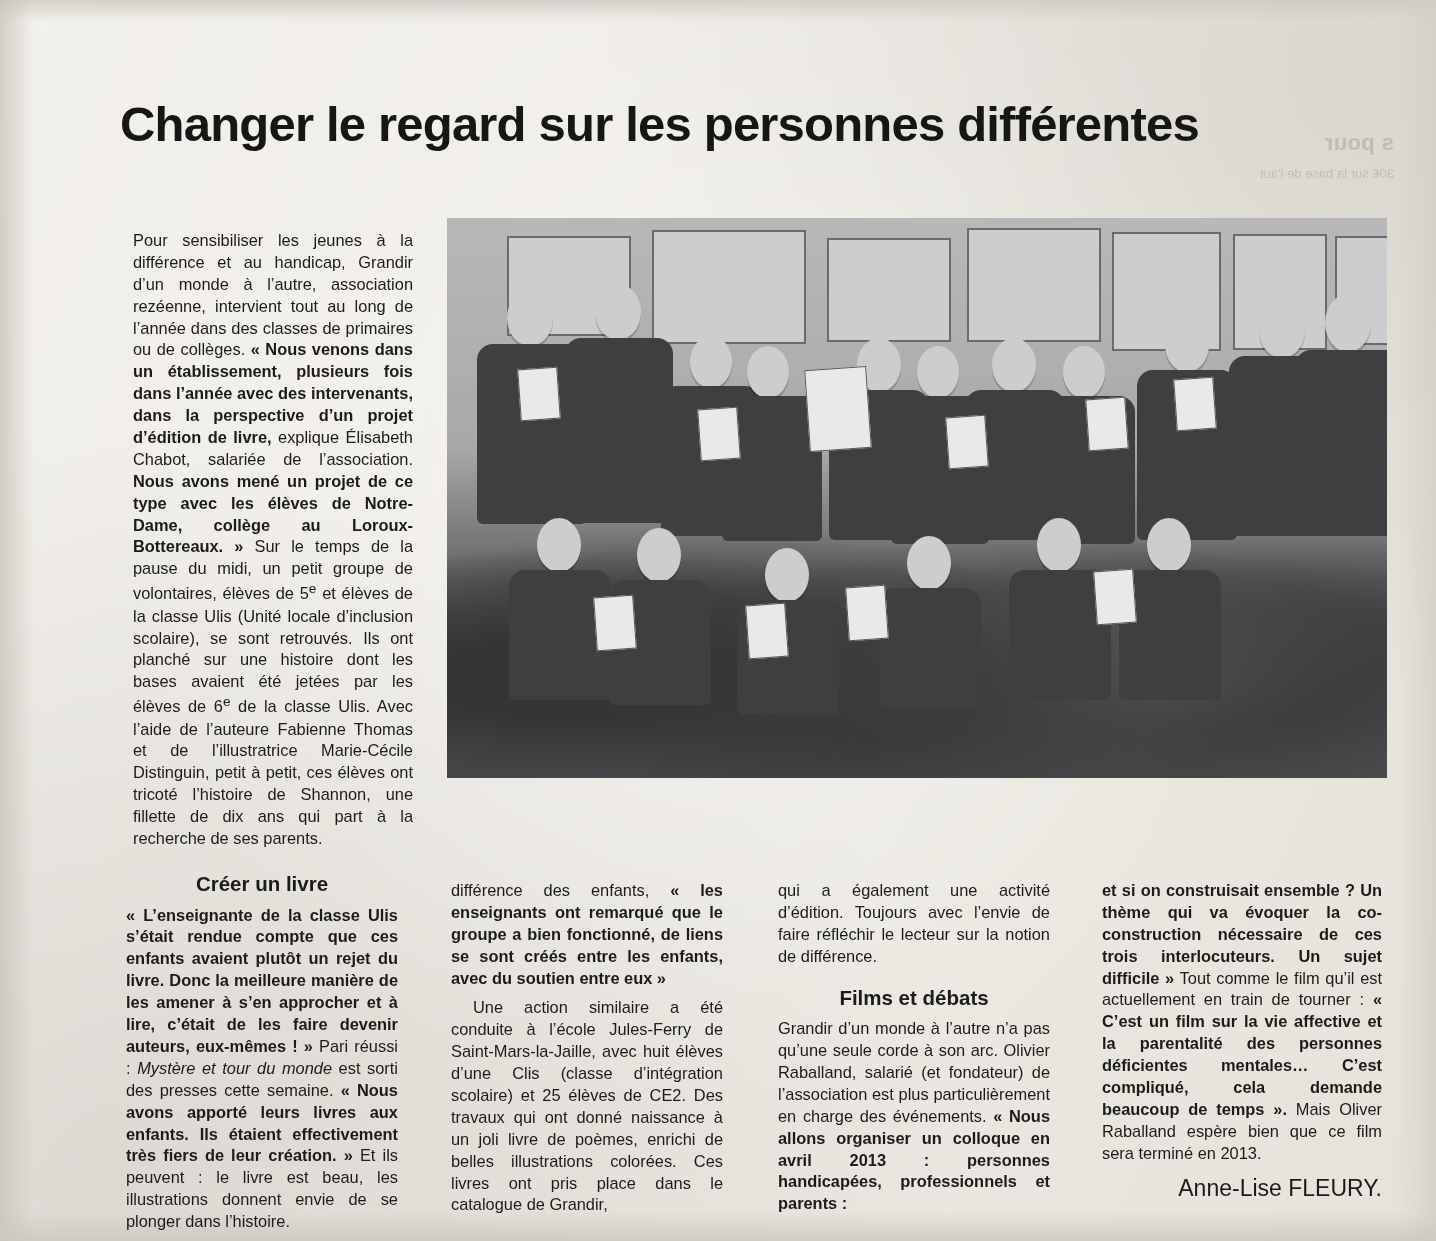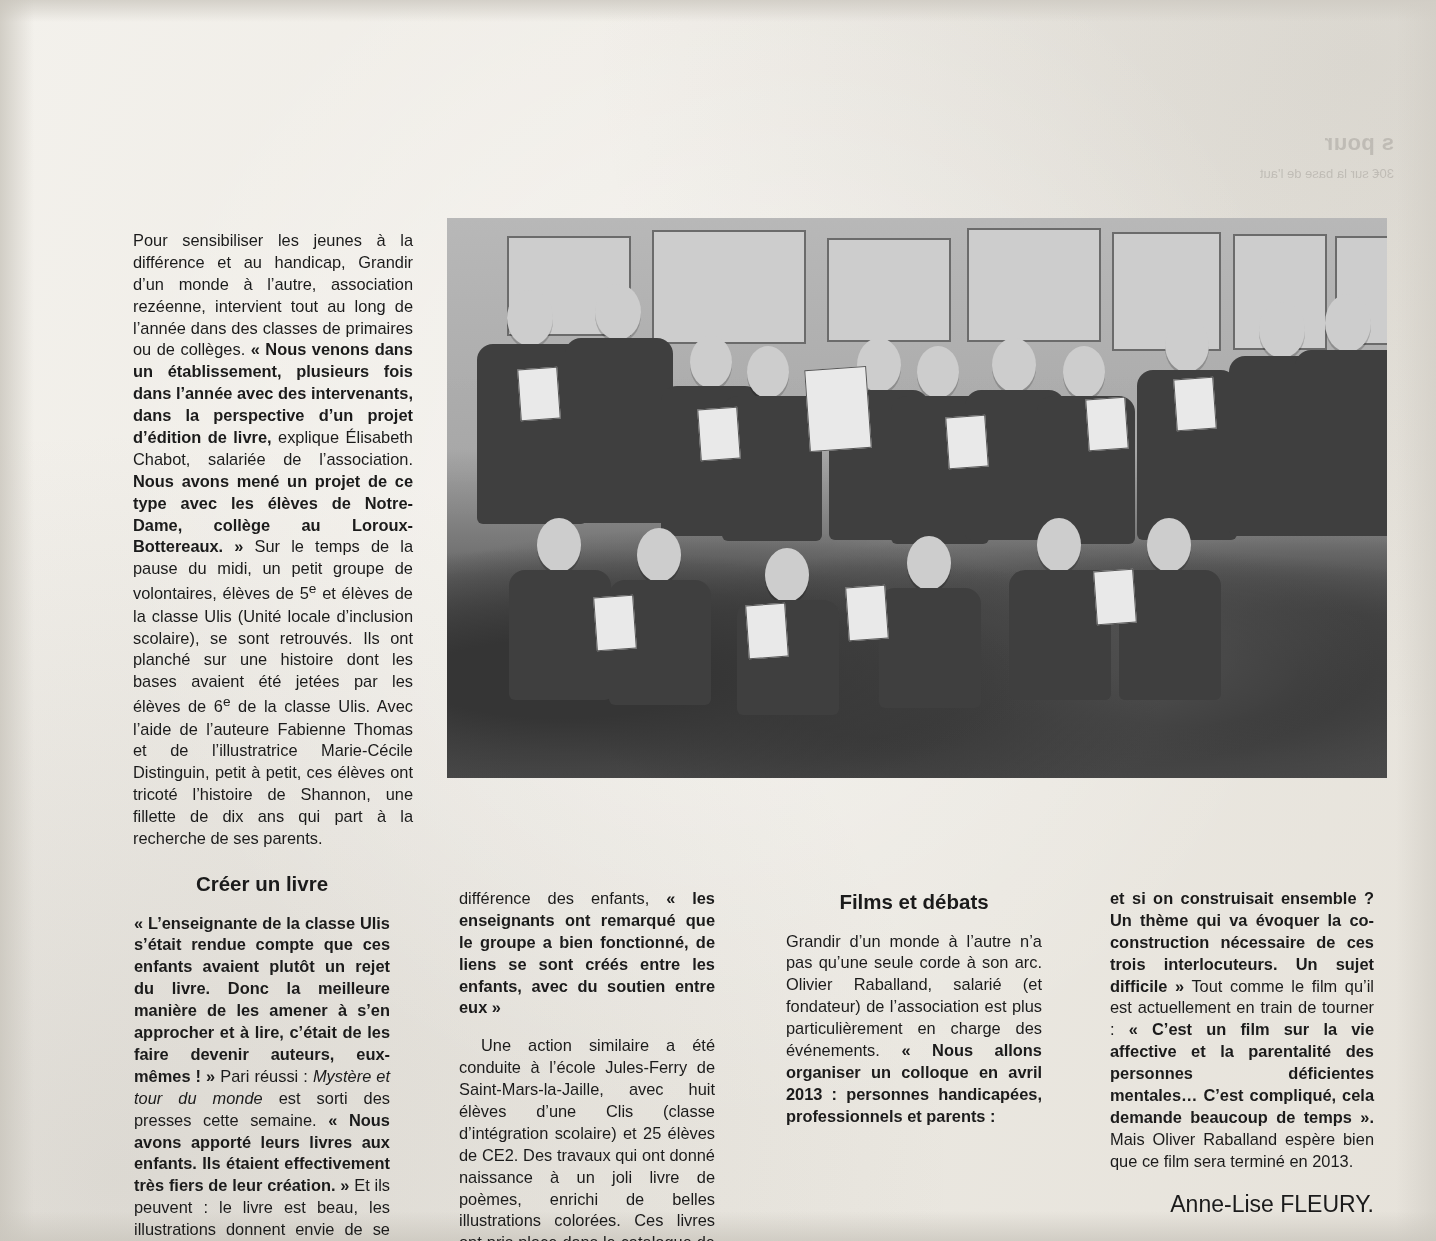--- a/index.html
+++ b/index.html
@@ -170,21 +170,21 @@
   }
   .col {
     position: absolute;
     top: 0;
     width: 288px;
     font-size: 16.4px;
     line-height: 1.335;
     text-align: justify;
     color: #1b1b1b;
   }
-  .col p { margin: 16px; }
+  .col p { margin: 8px; }
   .col.c1 { left: 0; }
   .col.c2 { left: 325px; }
   .col.c3 { left: 652px; }
   .col.c4 { left: 976px; width: 296px; }
 
   .subhead {
     font-weight: bold;
     font-size: 20.5px;
     line-height: 1.2;
     margin: 0 0 8px 0;
@@ -243,20 +243,21 @@
 <div class="edge-bottom"></div>
 
 <div class="page">
 
   <div class="ghost">
     <span>s pour</span>
     <span class="small">30€ sur la base de l'aut</span>
   </div>
   <div class="ghost2"></div>
 
+  <h1 class="headline">Changer le regard sur les personnes différentes</h1>
 
 
   <div class="lead-col">
     <p>
       <span>Pour sensibiliser les jeunes à la différence et au handicap, Grandir d’un monde à l’autre, association rezéenne, intervient tout au long de l’année dans des classes de primaires ou de collèges. </span><b>« Nous venons dans un établissement, plusieurs fois dans l’année avec des intervenants, dans la perspective d’un projet d’édition de livre, </b><span>explique Élisabeth Chabot, salariée de l’association. </span><b>Nous avons mené un projet de ce type avec les élèves de Notre-Dame, collège au Loroux-Bottereaux. »</b><span> Sur le temps de la pause du midi, un petit groupe de volontaires, élèves de 5</span><sup>e</sup><span> et élèves de la classe Ulis (Unité locale d’inclusion scolaire), se sont retrouvés. Ils ont planché sur une histoire dont les bases avaient été jetées par les élèves de 6</span><sup>e</sup><span> de la classe Ulis. Avec l’aide de l’auteure Fabienne Thomas et de l’illustratrice Marie-Cécile Distinguin, petit à petit, ces élèves ont tricoté l’histoire de Shannon, une fillette de dix ans qui part à la recherche de ses parents.</span>
     </p>
   </div>
 
   <div class="photo">
     <div class="wall"></div>
@@ -331,20 +332,21 @@
     </div>
 
     <div class="col c2">
       <p>
         <span>différence des enfants, </span><b>« les enseignants ont remarqué que le groupe a bien fonctionné, de liens se sont créés entre les enfants, avec du soutien entre eux »</b>
       </p>
       <p class="indent">Une action similaire a été conduite à l’école Jules-Ferry de Saint-Mars-la-Jaille, avec huit élèves d’une Clis (classe d’intégration scolaire) et 25 élèves de CE2. Des travaux qui ont donné naissance à un joli livre de poèmes, enrichi de belles illustrations colorées. Ces livres ont pris place dans le catalogue de Grandir,</p>
     </div>
 
     <div class="col c3">
+      <p>qui a également une activité d’édition. Toujours avec l’envie de faire réfléchir le lecteur sur la notion de différence.</p>
       <h2 class="subhead centered" style="margin-top:18px;">Films et débats</h2>
       <p>
         <span>Grandir d’un monde à l’autre n’a pas qu’une seule corde à son arc. Olivier Raballand, salarié (et fondateur) de l’association est plus particulièrement en charge des événements. </span><b>« Nous allons organiser un colloque en avril 2013 : personnes handicapées, professionnels et parents :</b>
       </p>
     </div>
 
     <div class="col c4">
       <p>
         <b>et si on construisait ensemble ? Un thème qui va évoquer la co-construction nécessaire de ces trois interlocuteurs. Un sujet difficile »</b><span> Tout comme le film qu’il est actuellement en train de tourner : </span><b>« C’est un film sur la vie affective et la parentalité des personnes déficientes mentales… C’est compliqué, cela demande beaucoup de temps ».</b><span> Mais Oliver Raballand espère bien que ce film sera terminé en 2013.</span>
       </p>

